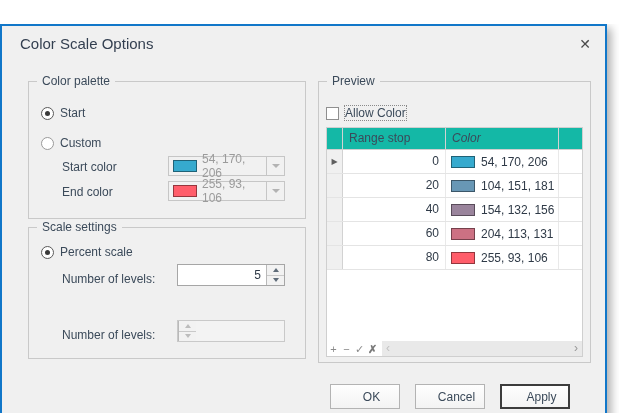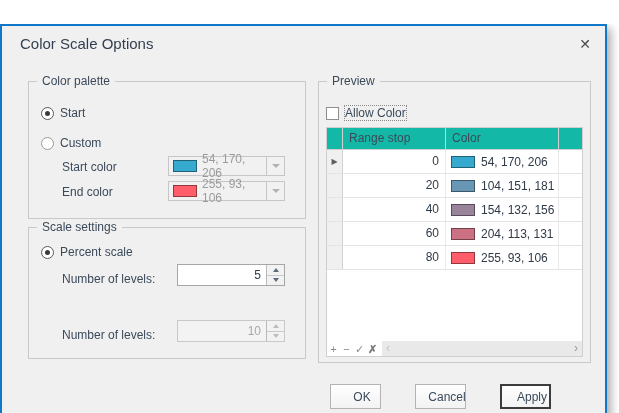--- a/index.html
+++ b/index.html
@@ -59,41 +59,41 @@
   .spin.disabled .tri-down-s{border-top-color:#bdbdbd;}
 
   
   .grid{position:absolute;left:7px;top:45px;width:257px;height:230px;background:#fff;
         border:1px solid #cfcfcf;box-sizing:border-box;overflow:hidden;}
   .ghead{display:flex;height:22px;background:#14b8a6;border-bottom:1px solid #cfcfcf;box-sizing:border-box;}
   .ghead .ind{width:16px;border-right:1px solid #d2d2d2;box-sizing:border-box;}
   .ghead .hc{font-size:12px;color:#3b4a5a;line-height:21px;padding-left:6px;
              border-right:1px solid #d2d2d2;box-sizing:border-box;}
   .ghead .hc.stop{width:103px;}
-  .ghead .hc.color{width:113px;}
+  .ghead .hc.color{width:113px;font-style:italic;}
   .grow{display:flex;height:24px;border-bottom:1px solid #e4e4e4;box-sizing:border-box;}
   .grow .ind{width:16px;background:#f0f0f0;border-right:1px solid #d2d2d2;box-sizing:border-box;
              display:flex;align-items:center;justify-content:center;font-size:8px;color:#5f5f5f;}
   .grow .stopc{width:103px;font-size:12px;color:#2f3a47;text-align:right;line-height:23px;
                padding-right:6px;border-right:1px solid #e9e9e9;box-sizing:border-box;}
   .grow .colorc{width:113px;display:flex;align-items:center;padding-left:5px;
                 border-right:1px solid #e9e9e9;box-sizing:border-box;}
   .grow .sw{width:24px;height:12px;border:1px solid rgba(0,0,0,.42);box-sizing:border-box;}
   .grow .rgb{margin-left:6px;font-size:12px;color:#2f3a47;}
 
   .gnav{position:absolute;left:0;right:0;bottom:0;height:15px;display:flex;align-items:center;}
   .navbtn{width:13px;text-align:center;font-size:11px;line-height:14px;color:#8a8a8a;cursor:default;}
   .navbtn.cross{color:#7a7a7a;font-weight:bold;}
   .gtrack{flex:1;height:15px;margin-left:3px;background:#e9e9e9;display:flex;align-items:center;
           justify-content:space-between;padding:0 4px;box-sizing:border-box;}
   .gtrack .sl{font-size:12px;color:#c2c2c2;line-height:13px;}
   .gtrack .sr{font-size:12px;color:#999999;line-height:13px;}
 
   
-  .btn{position:absolute;top:358px;width:51px;height:25px;background:linear-gradient(#fefefe,#f3f3f3);
+  .btn{position:absolute;top:358px;width:70px;height:25px;background:linear-gradient(#fefefe,#f3f3f3);
        border:1px solid #b3b3b3;box-sizing:border-box;font-size:12px;color:#3b4a5a;
        display:flex;align-items:center;justify-content:center;cursor:default;padding-left:13px;}
   .btn.apply{border:2px solid #3c3c3c;}
 </style>
 </head>
 <body>
 
 <div class="screen">
   <div class="dialog">
 
@@ -149,21 +149,20 @@
             </span>
           <span class="sbtn">
               <span class="tri-down-s"></span>
             </span>
         </span>
       </div>
 
 
       <div class="txt" style="position:absolute;left:33px;top:96px;line-height:22px;">Number of levels:</div>
       <div class="spin disabled" style="left:148px;top:92px;">
-        <input value="10" style="">
         <span class="btns">
           <span class="sbtn">
               <span class="tri-up-s"></span>
             </span>
           <span class="sbtn">
               <span class="tri-down-s"></span>
             </span>
         </span>
       </div>
     </div>

